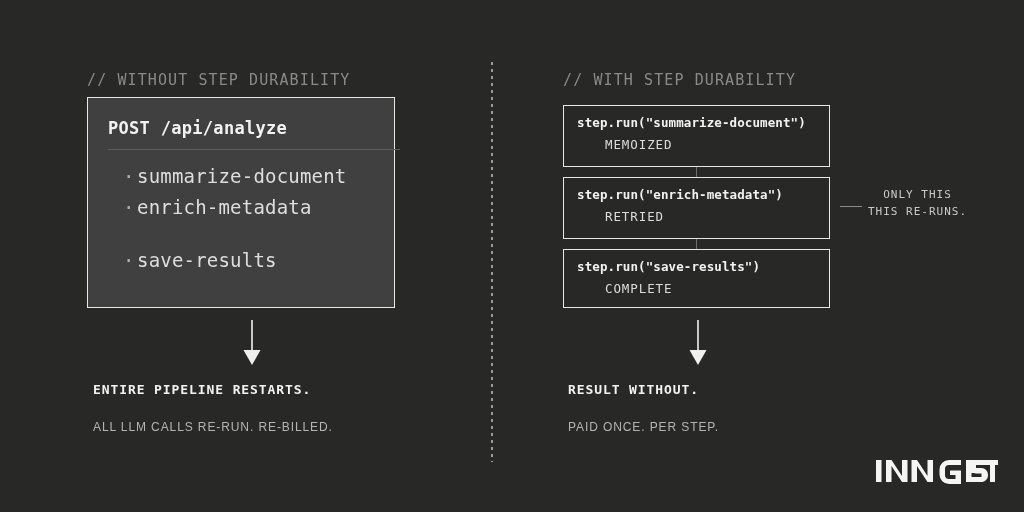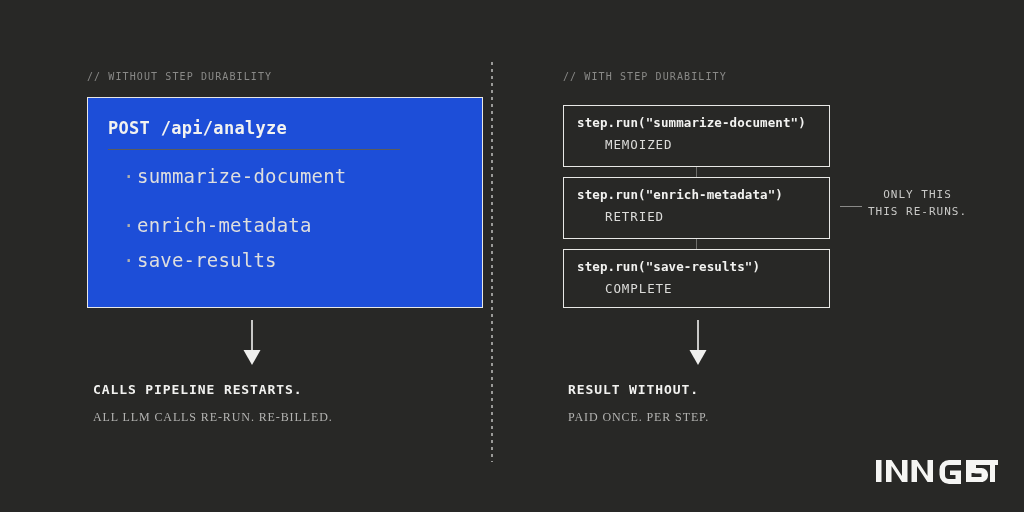--- a/index.html
+++ b/index.html
@@ -12,35 +12,35 @@
   .canvas {
     position:relative;
     width:1024px; height:512px;
     background:#282826;
   }
 
   
   .comment {
     position:absolute;
     font-family:"DejaVu Sans Mono", monospace;
-    font-size:10px;
+    font-size:15px;
     letter-spacing:1.1px;
     color:#8a8a88;
     white-space:nowrap;
   }
   #comment-left  { left:87px;  top:71px; }
   #comment-right { left:563px; top:71px; }
 
   
   #monolith-card {
     position:absolute;
     left:87px; top:97px;
-    width:396px; height:211px;
+    width:308px; height:211px;
     border:1.6px solid #e8e8e6;
-    background:#1d4ed8;
+    background:#404040;
   }
   #monolith-title {
     position:absolute;
     left:20px; top:20px;
     font-family:"DejaVu Sans Mono", monospace;
     font-size:17px;
     font-weight:bold;
     color:#f2f2f0;
     letter-spacing:0.3px;
     white-space:nowrap;
@@ -59,21 +59,21 @@
     color:#dedede;
     letter-spacing:0.2px;
     white-space:nowrap;
   }
   .mono-step .dot {
     display:inline-block;
     width:14px;
     color:#b0b0ae;
   }
   #mono-step-0 { top:67px; }
-  #mono-step-1 { top:116px; }
+  #mono-step-1 { top:98px; }
   #mono-step-2 { top:151px; }
 
   
   .step-box {
     position:absolute;
     left:563px;
     width:267px;
     border:1.6px solid #e8e8e6;
     background:#282826;
   }
@@ -154,26 +154,26 @@
   #caption-right { left:568px; top:380px; }
   .caption-head {
     font-family:"DejaVu Sans Mono", monospace;
     font-size:13px;
     font-weight:bold;
     color:#f2f2f0;
     letter-spacing:0.9px;
     line-height:20px;
   }
   .caption-sub {
-    font-family:Liberation Serif, serif;
+    font-family:Liberation Sans, sans-serif;
     font-size:12px;
     color:#b4b4b2;
     letter-spacing:0.9px;
     line-height:20px;
-    margin-top:7px;
+    margin-top:17px;
   }
 
   
   #brand-logo {
     position:absolute;
     left:876px; top:458px;
     width:122px; height:26px;
   }
   #brand-logo svg { display:block; }
 </style>
@@ -196,21 +196,21 @@
   </div>
 
   <div class="arrow" id="arrow-left">
     <svg width="22" height="46" viewBox="0 0 22 46">
       <rect x="10.2" y="0" width="1.6" height="32" fill="#f0f0ee"></rect>
       <polygon points="2.5,30 19.5,30 11,45" fill="#f0f0ee"></polygon>
     </svg>
   </div>
 
   <div class="caption" id="caption-left">
-    <div class="caption-head">CALLS PIPELINE RESTARTS.</div>
+    <div class="caption-head">ENTIRE PIPELINE RESTARTS.</div>
     <div class="caption-sub">ALL LLM CALLS RE-RUN. RE-BILLED.</div>
   </div>
 
   <div id="divider-dotted"></div>
 
   <div class="comment" id="comment-right">// WITH STEP DURABILITY</div>
 
   <div class="step-box" id="step-box-0">
     <div class="step-code">step.run("summarize-document")</div>
     <div class="step-status">MEMOIZED</div>

